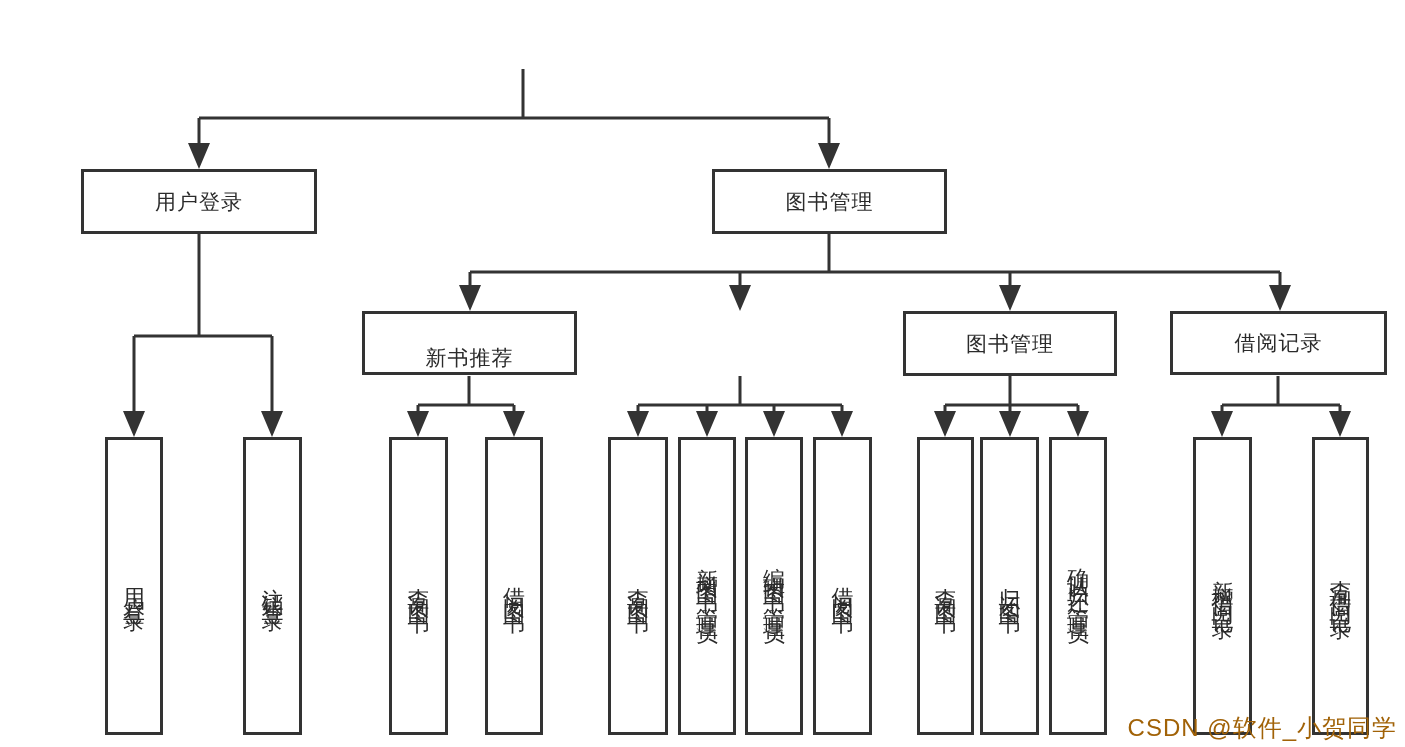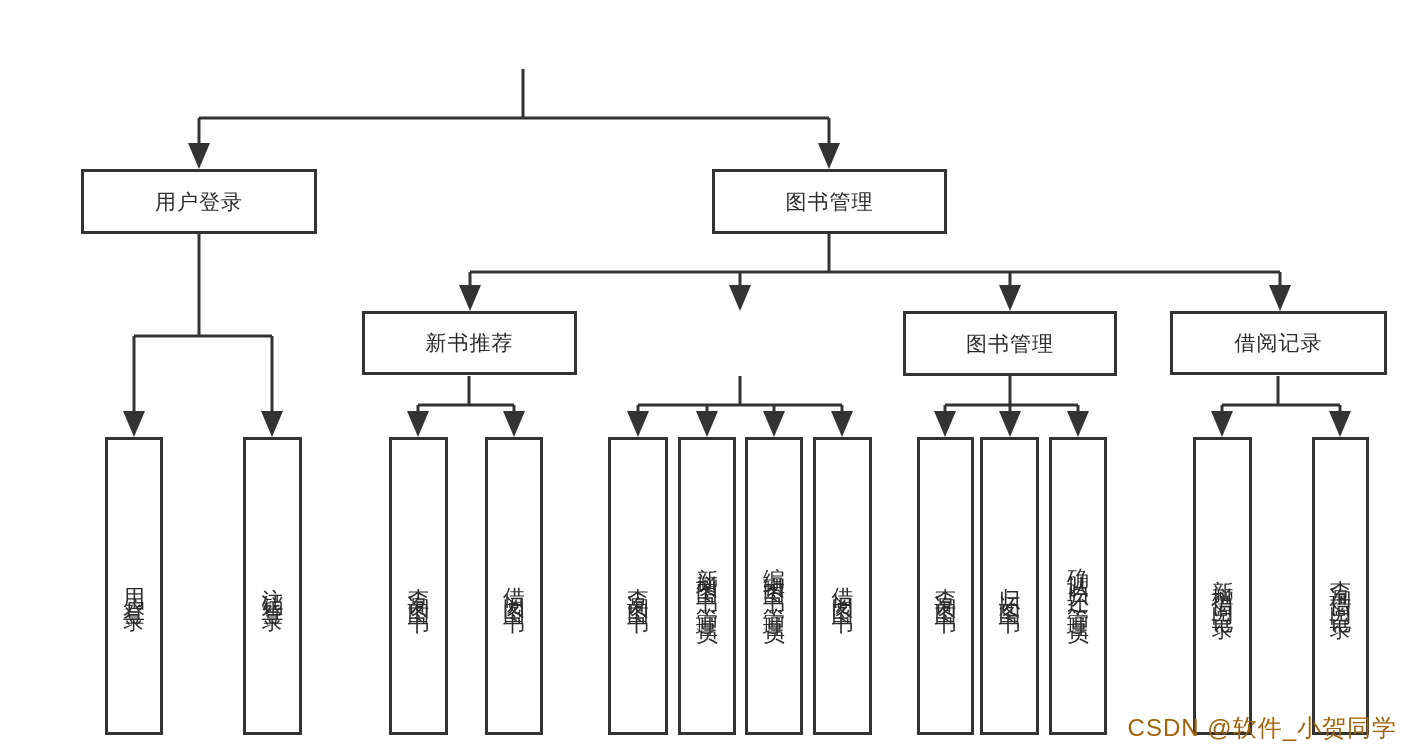--- a/index.html
+++ b/index.html
@@ -104,21 +104,21 @@
   </svg>
 
 
   <div class="box" style="left:81px; top:169px; width:236px; height:65px;">
     <span>用户登录</span>
   </div>
   <div class="box" style="left:712px; top:169px; width:235px; height:65px;">
     <span>图书管理</span>
   </div>
 
-  <div class="box" style="left:362px; top:311px; width:215px; height:64px;">
+  <div class="box" style="left:362px; top:311px; width:215px; height:64px;align-items:flex-end;">
     <span>新书推荐</span>
   </div>
   <div class="box" style="left:903px; top:311px; width:214px; height:65px;">
     <span>图书管理</span>
   </div>
   <div class="box" style="left:1170px; top:311px; width:217px; height:64px;">
     <span>借阅记录</span>
   </div>
 
   <div class="leaf" style="left:105px; width:58px;">

